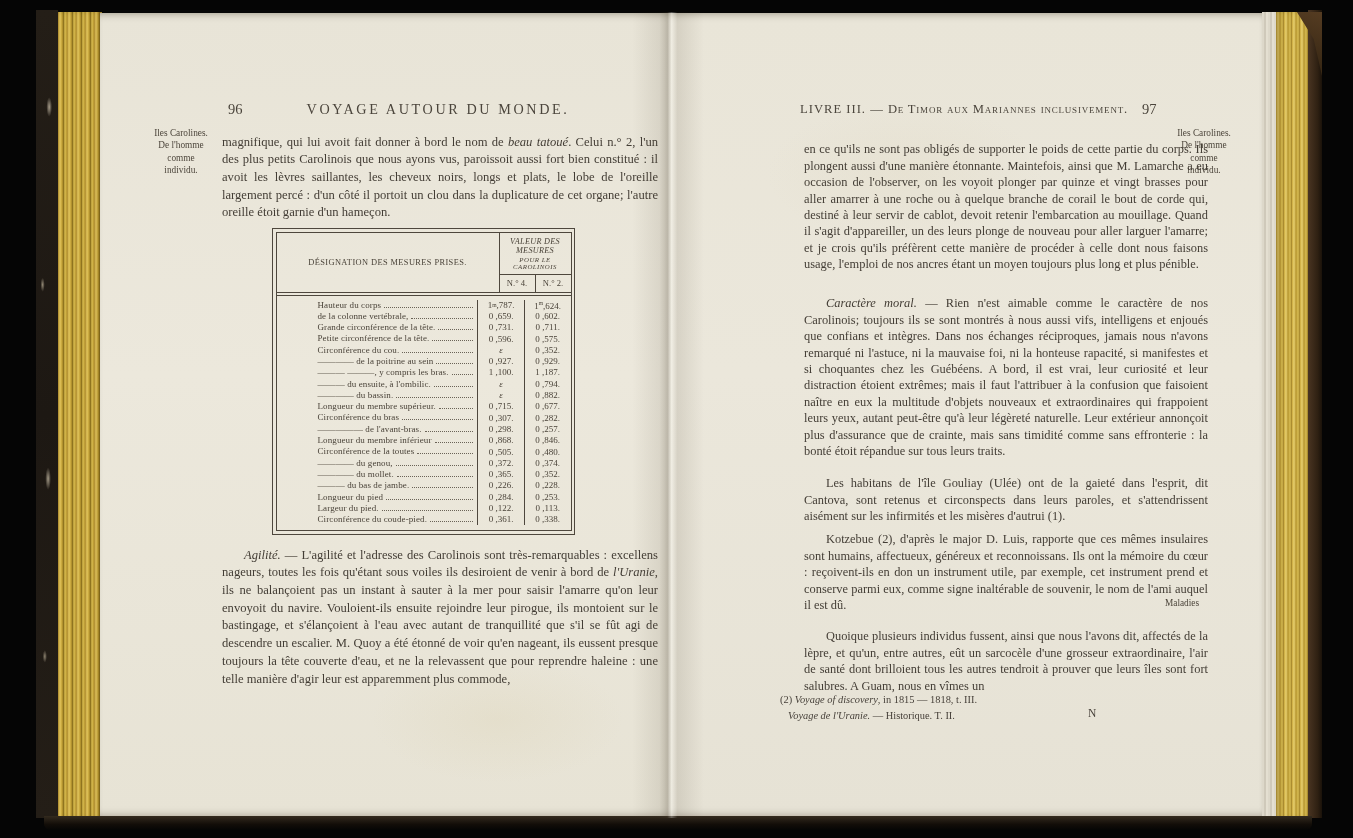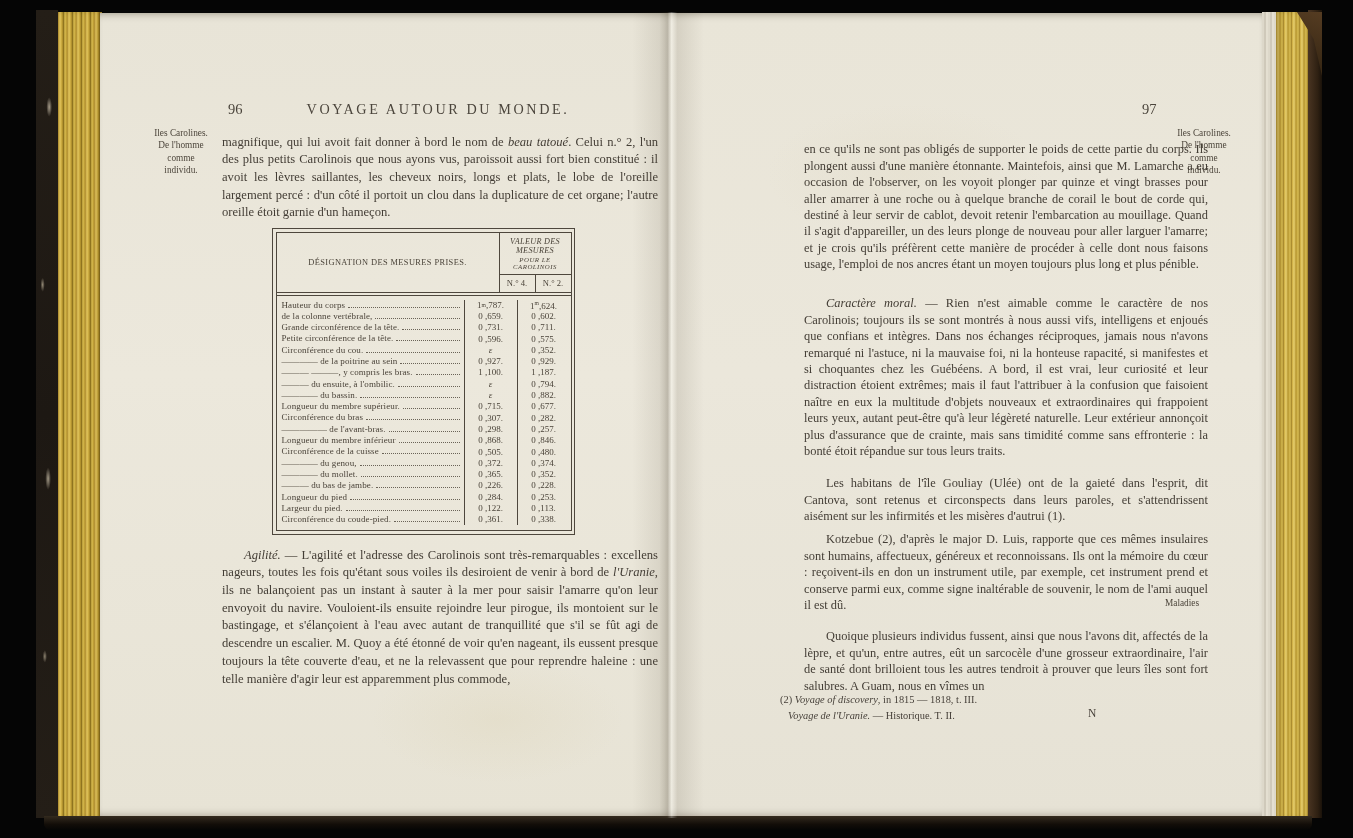--- a/index.html
+++ b/index.html
@@ -57,21 +57,21 @@
   .thead{display:flex;border-bottom:4px double #4e473d;}
   .th-left{width:182px;border-right:1px solid #4e473d;display:flex;align-items:center;justify-content:center;
     text-align:center;font-size:8.4px;letter-spacing:.4px;padding:3px 20px;}
   .th-right{flex:1;display:flex;flex-direction:column;}
   .th-vdm{text-align:center;font-size:8.2px;letter-spacing:.3px;border-bottom:1px solid #4e473d;padding:4px 1px 2px;font-style:italic;}
   .th-vdm .sub{display:block;font-size:6.8px;letter-spacing:.5px;margin-top:1px;padding-bottom:2px;}
   .th-nrow{display:flex;height:17px;align-items:center;}
   .th-n{flex:1;text-align:center;font-size:8.6px;}
   .th-n1{border-right:1px solid #4e473d;height:100%;display:flex;align-items:center;justify-content:center;}
   .tbody{padding:4px 0 5px;}
-  .trow{display:flex;height:11.3px;font-size:9px;line-height:11px;align-items:stretch;}
+  .trow{display:flex;height:11.3px;font-size:9px;line-height:11px;align-items:stretch;padding-left:36px;}
   .tlabel{width:182px;border-right:1px solid #4e473d;padding-left:5px;display:flex;align-items:baseline;
     overflow:hidden;white-space:nowrap;}
   .tlabel .txt{flex:0 0 auto;letter-spacing:.1px;}
   .leader{flex:1 1 auto;border-bottom:1px dotted #6a6357;margin:0 4px 2.5px 3px;min-width:5px;}
   .tval{width:52px;text-align:center;align-self:center;}
   .tval1{border-right:1px solid #4e473d;align-self:stretch;display:flex;align-items:center;justify-content:center;}
   
   .fnote{position:absolute;left:112px;width:404px;font-size:10.4px;line-height:15.5px;color:#47413a;}
   .signature{position:absolute;left:120px;top:697px;font-size:10.4px;color:#47413a;}
   .catchword{position:absolute;left:420px;top:694px;font-size:11.5px;color:#47413a;}
@@ -265,21 +265,21 @@
                 <span class="leader"></span>
               </div>
               <div class="tval tval1">
                 <span>0 ,868.</span>
               </div>
               <div class="tval"><span>0 ,846.</span></div>
             </div>
 
             <div class="trow">
               <div class="tlabel">
-                <span class="txt"><span>Circonférence de la cuisse</span></span>
+                <span class="txt"><span>Circonférence de la toutes</span></span>
                 <span class="leader"></span>
               </div>
               <div class="tval tval1">
                 <span>0 ,505.</span>
               </div>
               <div class="tval"><span>0 ,480.</span></div>
             </div>
 
             <div class="trow">
               <div class="tlabel">
@@ -347,20 +347,23 @@
               <div class="tval"><span>0 ,338.</span></div>
             </div>
           </div>
       </div>
     </div>
 
     <p class="body-p pl-body indent" style="top:521px;"><span class="it">Agilité.</span><span> — L'agilité et l'adresse des Carolinois sont très-remarquables : excellens nageurs, toutes les fois qu'étant sous voiles ils desiroient de venir à bord de </span><span class="it">l'Uranie</span><span>, ils ne balançoient pas un instant à sauter à la mer pour saisir l'amarre qu'on leur envoyoit du navire. Vouloient-ils ensuite rejoindre leur pirogue, ils montoient sur le bastingage, et s'élançoient à l'eau avec autant de tranquillité que s'il se fût agi de descendre un escalier. M. Quoy a été étonné de voir qu'en nageant, ils eussent presque toujours la tête couverte d'eau, et ne la relevassent que pour reprendre haleine : une telle manière d'agir leur est apparemment plus commode,</span></p>
   </div>
 
   <div class="page page-right">
+    <div class="rp-title">
+      <span class="caps">LIVRE III. — </span><span class="sc">De Timor aux Mariannes inclusivement.</span>
+    </div>
     <div class="pagenum" style="left:474px;">97</div>
 
     <div class="mnote" style="left:497px;top:114px;width:78px;">
 
     <span style="display:block;"><span>Iles Carolines.</span></span>
         <span style="display:block;"><span>De l'homme</span></span>
         <span style="display:block;"><span>comme</span></span>
         <span style="display:block;"><span>individu.</span></span>
       </div>
     <div class="mnote" style="left:497px;top:584px;width:78px;text-align:left;">Maladies</div>

